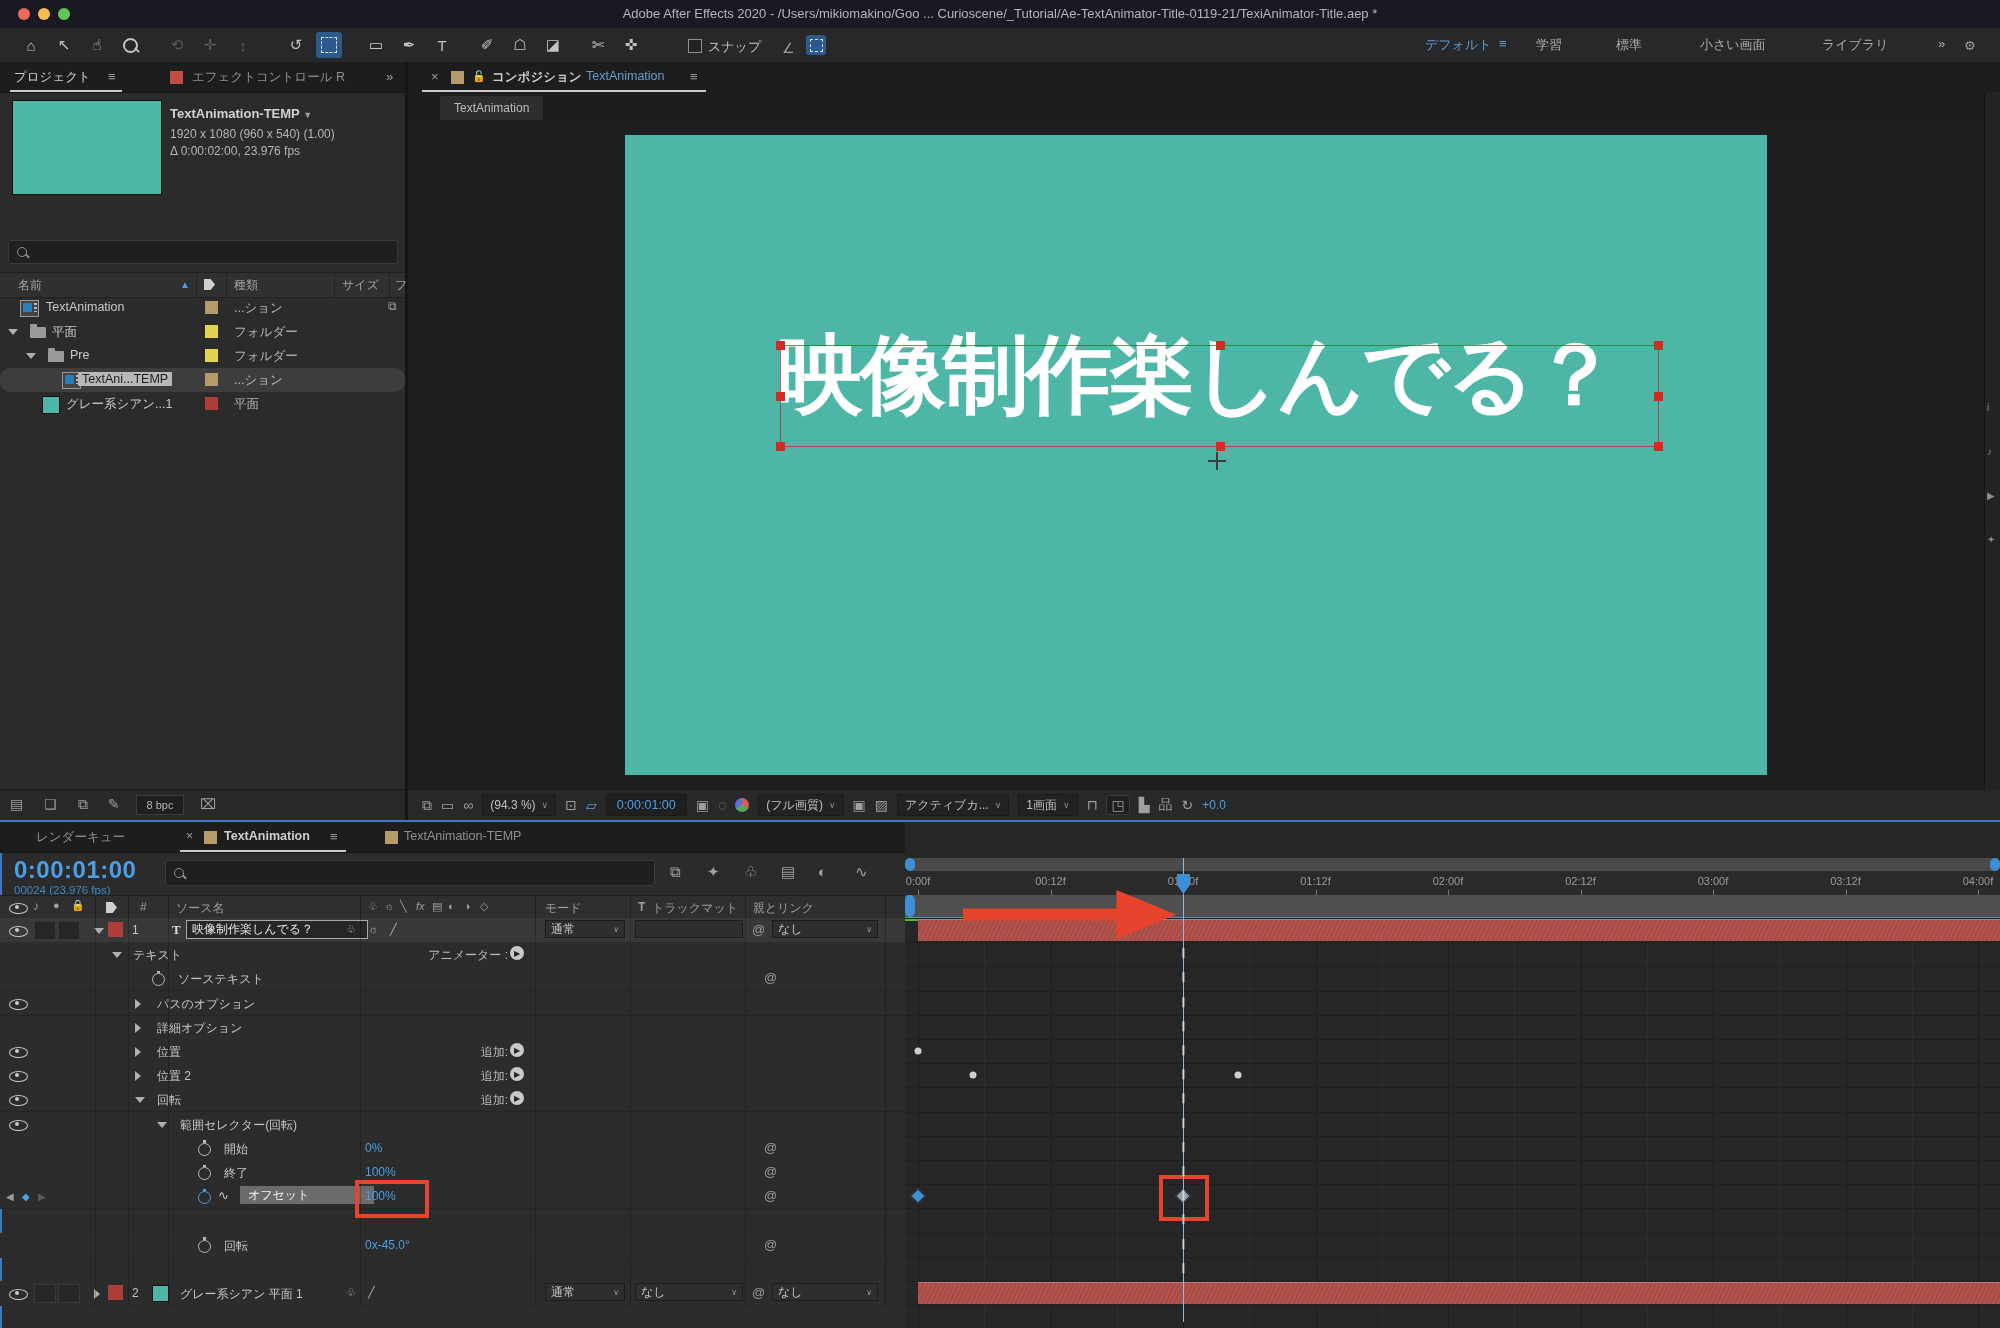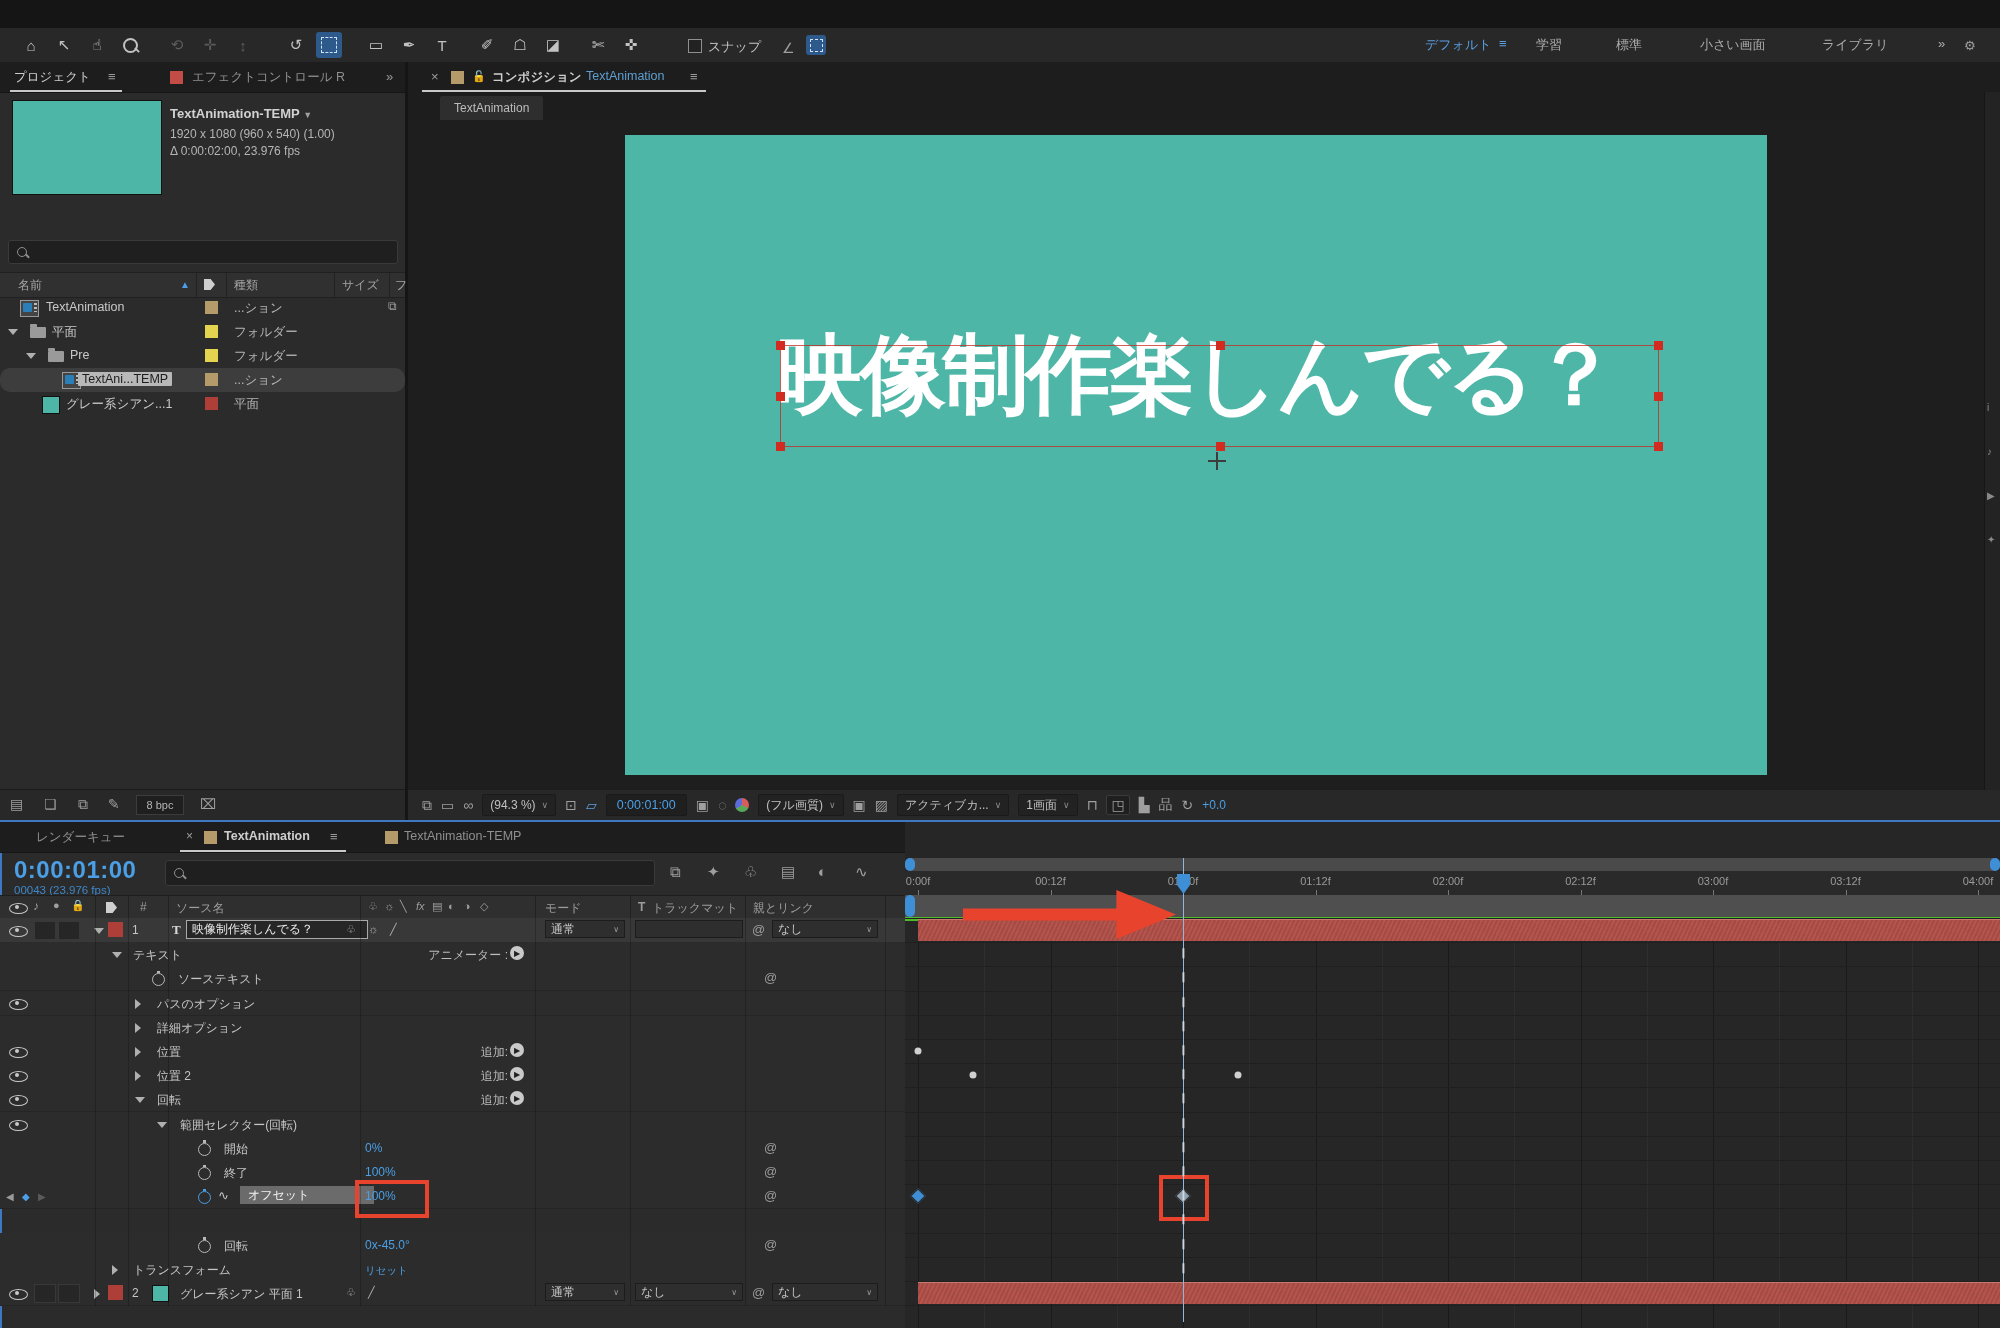--- a/index.html
+++ b/index.html
@@ -137,20 +137,26 @@
   .playhead{position:absolute;top:52px;width:13px;height:20px;background:#3f8fd6;clip-path:polygon(0 0,100% 0,100% 55%,50% 100%,0 55%);}
   .ibeam{position:absolute;transform:translateX(-50%);color:#ccd9e4;font-size:13px;font-weight:bold;font-family:"Liberation Serif",serif;}
   .arrow-ann{position:absolute;background:#e8432c;clip-path:polygon(0 38%,72% 38%,72% 0,100% 50%,72% 100%,72% 62%,0 62%);}
   .redbox{position:absolute;border:4px solid #e8432c;background:transparent;}
 </style>
 </head>
 <body>
 
 <div id="app">
 
+  <div class="titlebar">
+    <span class="light" style="left:18px;background:#ee6a5f"></span>
+    <span class="light" style="left:38px;background:#f5bd4f"></span>
+    <span class="light" style="left:58px;background:#61c454"></span>
+    <div class="title-text">Adobe After Effects 2020 - /Users/mikiomakino/Goo ... Curioscene/_Tutorial/Ae-TextAnimator-Title-0119-21/TexiAnimator-Title.aep *</div>
+  </div>
 
   <div class="toolbar">
     <div id="tools">
         <span class="tool" style="left: 18px; top: 4px;">⌂</span>
         <span class="tool" style="left: 51px; top: 4px;">↖</span>
         <span class="tool" style="left: 84px; top: 4px;">☝</span>
         <span class="tool" style="left: 117px; top: 4px;">
           <span class="magnifier"></span>
         </span>
         <span class="tool dim2" style="left: 164px; top: 4px;">⟲</span>
@@ -341,21 +347,21 @@
       <span class="abs icon" style="left:186px;top:8px;font-size:12px">×</span>
       <span class="abs chip" style="left:204px;top:9px;background:#b59a6a"></span>
       <span class="abs tab-label" style="left:224px;top:7px;font-weight:bold">TextAnimation</span>
       <span class="abs menu-icon" style="left:330px;top:7px">≡</span>
       <div class="tab-underline" style="left:180px;width:166px"></div>
       <span class="abs chip" style="left:385px;top:9px;background:#b59a6a"></span>
       <span class="abs tab-label inactive" style="left:404px;top:7px">TextAnimation-TEMP</span>
     </div>
 
     <div class="tl-time">0:00:01:00</div>
-    <div class="tl-frames">00043 (23.976 fps)</div>
+    <div class="tl-frames">00024 (23.976 fps)</div>
     <div class="searchbox" style="left:165px;top:38px;width:488px;height:24px">
         <span class="mag2" style="top:7px"></span>
       </div>
     <div id="tl-mini-icons">
         <span class="abs icon" style="left: 670px; top: 42px; font-size: 15px;">⧉</span>
         <span class="abs icon" style="left: 707px; top: 42px; font-size: 15px;">✦</span>
         <span class="abs icon" style="left: 744px; top: 42px; font-size: 15px;">♧</span>
         <span class="abs icon" style="left: 781px; top: 42px; font-size: 15px;">▤</span>
         <span class="abs icon" style="left: 818px; top: 42px; font-size: 15px;">◐</span>
         <span class="abs icon" style="left: 855px; top: 42px; font-size: 15px;">∿</span>
@@ -474,25 +480,20 @@
           <span class="graphic" style="left: 218px;">∿</span>
           <div class="offbox">オフセット</div>
           <span class="val" style="left: 365px;">100%</span>
           <span class="pick">@</span>
         </div>
         <div class="tl-row" style="left: 0px; top: 314.6px; width: 905px; height: 24px;">
           <span class="sw" style="left: 198px;"></span>
           <span class="plabel" style="left: 224px;">回転</span>
           <span class="val" style="left: 365px;">0x-45.0°</span>
           <span class="pick">@</span>
-        </div>
-        <div class="tl-row" style="left: 0px; top: 338.8px; width: 905px; height: 24px;">
-          <span class="tw closed" style="left: 112px;"></span>
-          <span class="plabel" style="left: 133px;">トランスフォーム</span>
-          <span class="val small" style="left: 365px;">リセット</span>
         </div>
         <div class="tl-row" style="left: 0px; top: 363px; width: 905px; height: 24px;">
           <span class="eye"></span>
           <span class="abs cell" style="left: 34px; top: 3px;"></span>
           <span class="abs cell" style="left: 58px; top: 3px;"></span>
           <span class="lchip" style="left: 108px; background: rgb(173, 62, 56);"></span>
           <span class="lnum" style="left: 132px;">2</span>
           <span class="tw closed" style="left: 94px;"></span>
           <span class="abs" style="left: 152px; top: 4px; width: 15px; height: 15px; background: rgb(77, 182, 167); border: 1px solid rgb(17, 17, 17);"></span>
           <span class="plabel" style="left: 180px;">グレー系シアン 平面 1</span>

